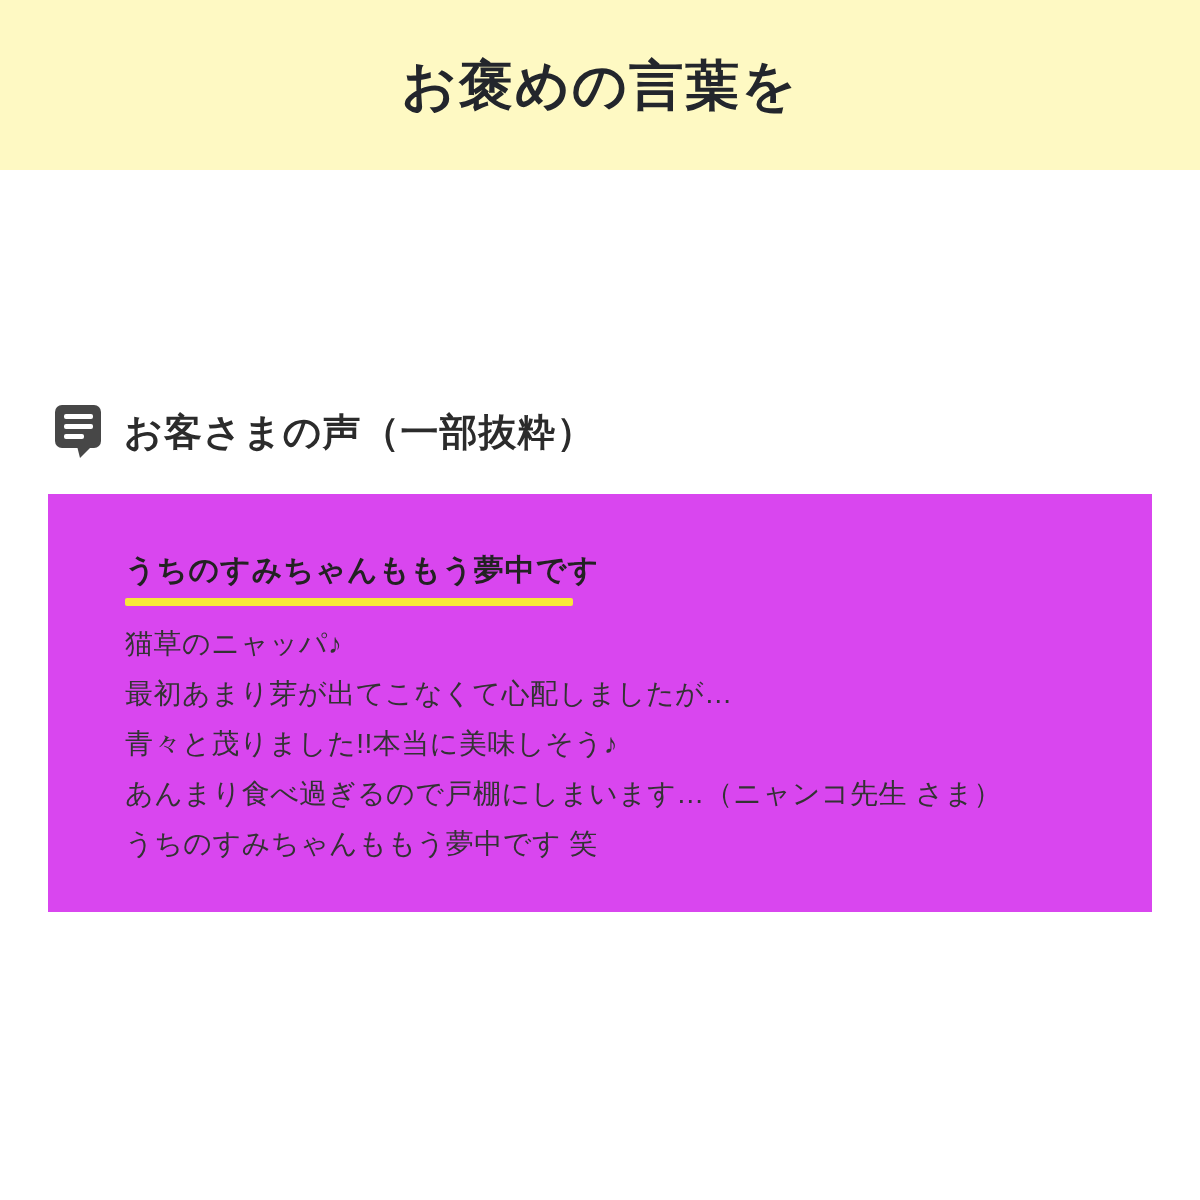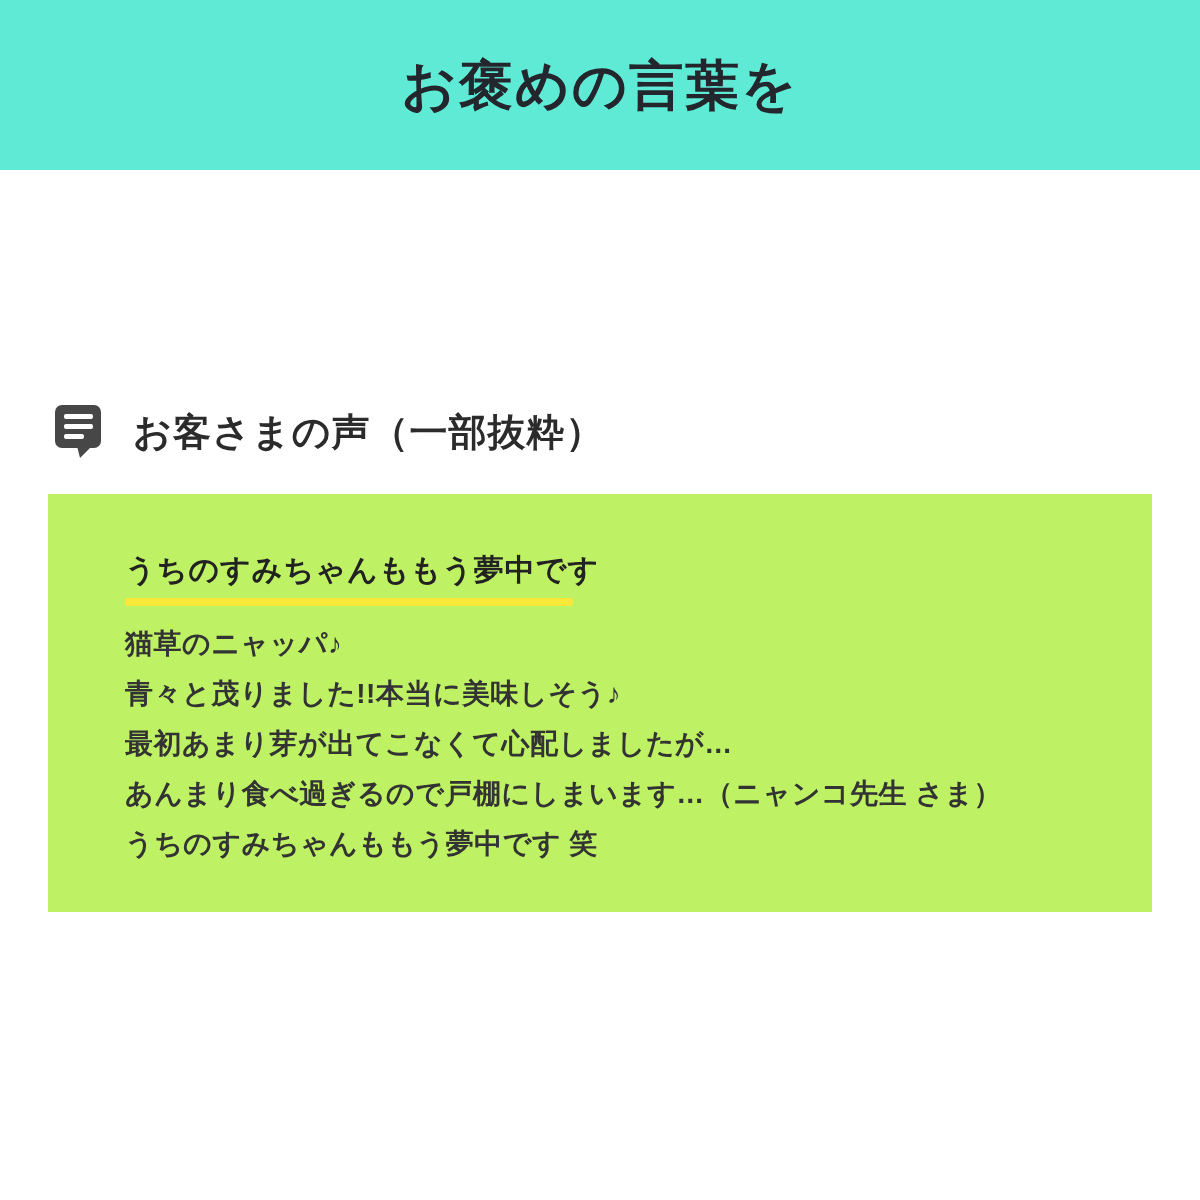--- a/index.html
+++ b/index.html
@@ -8,78 +8,78 @@
     height: 1200px;
     background: #ffffff;
     font-family: "Liberation Sans", "DejaVu Sans", sans-serif;
     overflow: hidden;
   }
 
   
   .hero-banner {
     width: 1200px;
     height: 170px;
-    background: #5eead4;
+    background: #fef9c3;
     display: flex;
     flex-direction: column;
     align-items: center;
     justify-content: center;
     text-align: center;
   }
   .hero-banner .hero-line {
     font-size: 54px;
     font-weight: 800;
     color: #23262C;
     line-height: 62px;
     letter-spacing: 2px;
   }
 
   
   .section-heading {
     margin: 235px 0 0 55px;
     display: flex;
     align-items: center;
-    gap: 32px;
+    gap: 23px;
     height: 54px;
   }
   .bubble-icon { width: 46px; height: 54px; flex: 0 0 auto; }
   .section-heading .heading-text {
     font-size: 38px;
     font-weight: 800;
     color: #2B2B2B;
     letter-spacing: 1px;
   }
 
   
   .review-card {
     margin: 35px 48px 0 48px;
     width: 1104px;
     height: 418px;
-    background: #bef264;
+    background: #d946ef;
     padding: 56px 77px 0 77px;
   }
   .review-title {
     font-size: 30px;
     font-weight: 800;
     color: #222222;
     letter-spacing: 1px;
   }
   .review-underline {
     width: 448px;
     height: 8px;
     background: #F8E83A;
     border-radius: 2px;
     margin-top: 7px;
   }
   .review-body { margin-top: 13px; }
   .review-body p {
     font-size: 28px;
     line-height: 50px;
     color: #333333;
-    font-weight: 700;
+    font-weight: 400;
     letter-spacing: 0.5px;
   }
 </style>
 </head>
 <body>
 
 <div class="hero-banner">
   <div class="hero-line">お褒めの言葉を</div>
 </div>
 
@@ -94,18 +94,18 @@
     </svg>
   </span>
   <span class="heading-text">お客さまの声（一部抜粋）</span>
 </div>
 
 <div class="review-card">
   <div class="review-title">うちのすみちゃんももう夢中です</div>
   <div class="review-underline"></div>
   <div class="review-body">
     <p>猫草のニャッパ♪</p>
+    <p>最初あまり芽が出てこなくて心配しましたが…</p>
     <p>青々と茂りました!!本当に美味しそう♪</p>
-    <p>最初あまり芽が出てこなくて心配しましたが…</p>
     <p>あんまり食べ過ぎるので戸棚にしまいます…（ニャンコ先生 さま）</p>
     <p>うちのすみちゃんももう夢中です 笑</p>
   </div>
 </div>
 
 </body></html>

